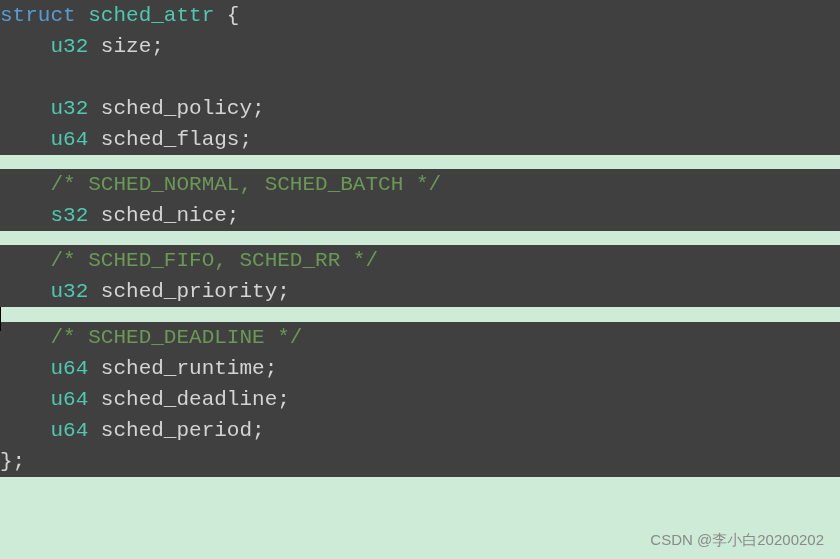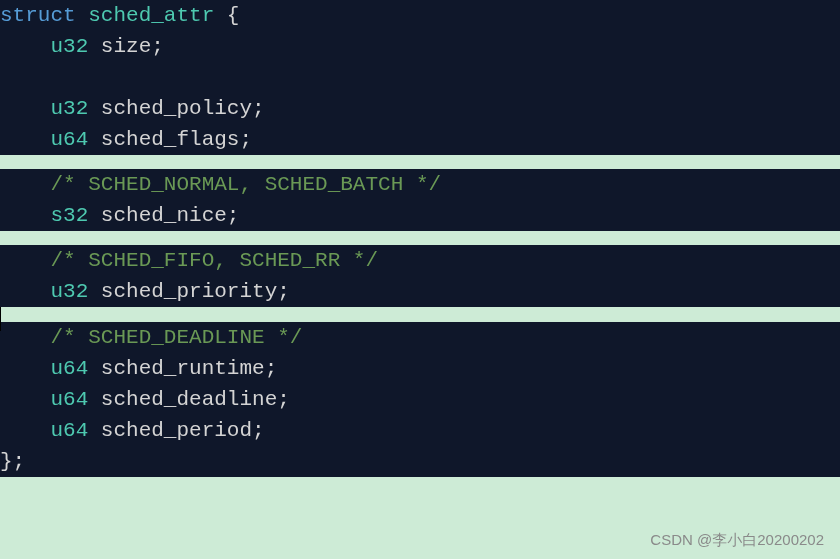--- a/index.html
+++ b/index.html
@@ -5,21 +5,21 @@
   * { margin: 0; padding: 0; box-sizing: border-box; }
   html, body { width: 840px; height: 559px; overflow: hidden; }
   body {
     font-family: "Consolas", "Menlo", "Courier New", monospace;
     font-size: 21px;
     line-height: 31px;
     background: #cdebd6;
     position: relative;
   }
   .code-block {
-    background: #0f172a;
+    background: #404040;
     color: #d4d4d4;
     white-space: pre;
     width: 100%;
   }
   .gap { height: 14px; background: #cdebd6; }
   .kw   { color: #569cd6; }
   .type { color: #4ec9b0; }
   .id   { color: #d4d4d4; }
   .comment { color: #6a9955; }
   .punct { color: #d4d4d4; }

